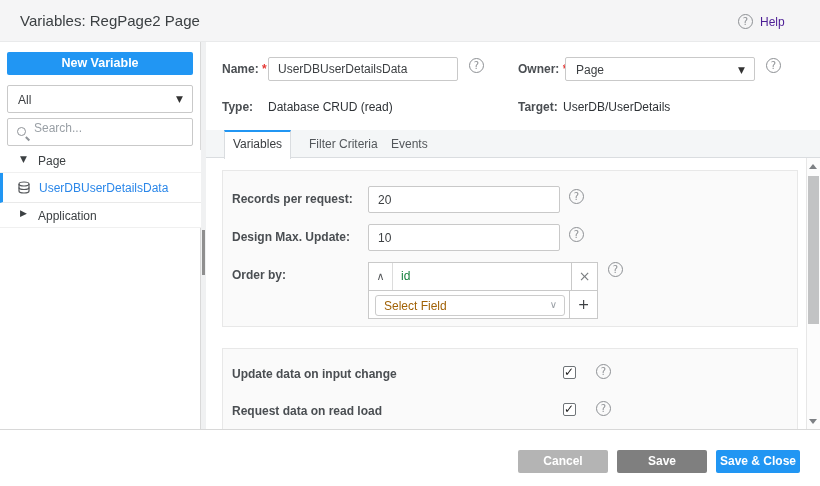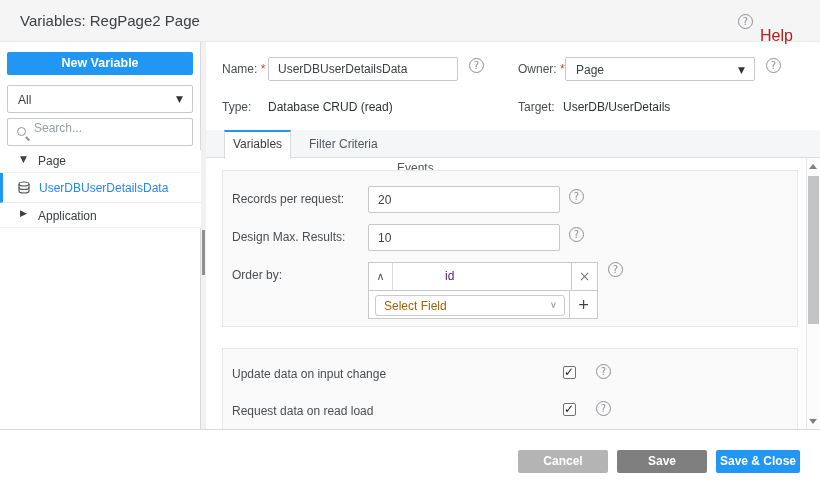--- a/index.html
+++ b/index.html
@@ -9,21 +9,21 @@
   html,body{background:#ffffff;}
   body{font-family:"Liberation Sans", sans-serif; font-size:12px; color:#3d4043;}
   .window{position:relative;width:820px;height:486px;background:#fff;overflow:hidden;padding-left:28px;}
   .abs{position:absolute;}
   .icon{font-family:"DejaVu Sans", sans-serif; font-style:normal;}
 
   
   .header{position:absolute;left:0;top:0;width:820px;height:42px;background:#f5f5f6;border-bottom:1px solid #e9eaeb;}
   .page-title{position:absolute;left:20px;top:12px;font-size:15px;color:#3c4043;}
   .help-icon{position:absolute;left:738px;top:14px;}
-  .help-label{position:absolute;left:760px;top:27px;font-size:16px;color:#b91c1c;}
+  .help-label{position:absolute;left:760px;top:15px;font-size:12px;color:#4c1d95;}
 
   .qicon{display:inline-block;width:15px;height:15px;border:1px solid #8d9094;border-radius:50%;
          color:#8d9094;font-size:10px;line-height:13px;text-align:center;background:transparent;}
   .qicon::after{content:"?";}
 
   
   .sidebar{position:absolute;left:0;top:42px;width:201px;height:387px;background:#fff;border-right:1px solid #d9d9d9;}
   .new-var-btn{position:absolute;left:7px;top:10px;width:186px;height:23px;background:var(--accent);
     color:#fff;font-weight:bold;font-size:12.5px;text-align:center;line-height:23px;border-radius:2px;cursor:pointer;}
   .all-select{position:absolute;left:7px;top:43px;width:186px;height:28px;border:1px solid #c9c9c9;border-radius:2px;background:#fff;}
@@ -45,47 +45,47 @@
   .tree-label{position:absolute;left:38px;top:4px;color:#3c4043;}
   .row-app .tree-label{top:6px;}
   .var-icon{position:absolute;left:14px;top:8px;}
   .var-label{position:absolute;left:36px;top:8px;color:var(--selblue);}
 
   .side-track{position:absolute;left:201px;top:42px;width:5px;height:387px;background:#f0f1f2;}
   .side-thumb{position:absolute;left:202px;top:230px;width:3px;height:45px;background:#8f8f8f;}
   .side-hscroll{position:absolute;left:0px;top:414px;width:200px;height:15px;background:#f4f4f5;}
 
   
-  .flabel{position:absolute;color:#4a4e52;}
+  .flabel{position:absolute;color:#4a4e52;font-weight:bold;}
   .req{color:var(--red);}
   .text-input{position:absolute;border:1px solid #c9c9c9;border-radius:2px;background:#fff;
     font-family:"Liberation Sans",sans-serif;font-size:12px;color:#3d4043;padding:0 9px;outline:none;}
   .select-box{position:absolute;border:1px solid #c9c9c9;border-radius:2px;background:#fff;cursor:pointer;}
   .select-box .val{position:absolute;left:10px;top:5px;color:#3d4043;}
   .fvalue{position:absolute;color:#2f3337;}
 
   
   .tabstrip{position:absolute;left:206px;top:130px;width:614px;height:28px;background:#f4f6f7;border-bottom:1px solid #dadde0;}
   .tab-active{position:absolute;left:18px;top:0;width:67px;height:29px;background:#fff;z-index:2;
     border-left:1px solid #dadde0;border-right:1px solid #dadde0;border-top:2px solid var(--accent);
     text-align:center;line-height:25px;color:#3a3d40;cursor:pointer;}
   .tab-plain{position:absolute;top:0;height:28px;line-height:28px;color:#53575b;cursor:pointer;}
   .tab-filter{left:103px;}
-  .tab-events{left:191px;margin-top:24px;}
+  .tab-events{left:185px;}
 
   
   .panel{position:absolute;background:#fafafa;border:1px solid #e8e8e8;}
   .panel1{left:222px;top:170px;width:576px;height:157px;}
   .panel2{left:222px;top:348px;width:576px;height:81px;border-bottom:none;}
 
   
   .orderby{position:absolute;left:368px;top:262px;width:230px;height:57px;border:1px solid #c9c9c9;background:#fff;}
   .ob-r1{position:absolute;left:0;top:0;width:228px;height:27px;}
   .ob-sort{position:absolute;left:0;top:0;width:24px;height:27px;border-right:1px solid #dcdcdc;text-align:center;line-height:27px;font-size:11px;color:#55585b;cursor:pointer;}
-  .ob-val{position:absolute;left:32px;top:6px;color:#4c1d95;margin-left:44px;}
+  .ob-val{position:absolute;left:32px;top:6px;color:#15803d;}
   .ob-del{position:absolute;right:0;top:0;width:26px;height:27px;border-left:1px solid #c9c9c9;text-align:center;line-height:26px;font-size:14px;color:#7a7d80;cursor:pointer;}
   .ob-r2{position:absolute;left:0;top:27px;width:202px;height:28px;border-top:1px solid #c9c9c9;}
   .ob-select{position:absolute;left:6px;top:4px;width:190px;height:21px;border:1px solid #cccccc;border-radius:3px;background:#fff;cursor:pointer;}
   .ob-select .ph{position:absolute;left:8px;top:3px;color:#a16207;}
   .ob-chevron{position:absolute;right:7px;top:3px;font-size:10px;color:#9aa0a6;}
   .ob-add{position:absolute;right:0;top:27px;width:28px;height:28px;border-left:1px solid #c9c9c9;border-top:1px solid #c9c9c9;text-align:center;line-height:27px;font-size:14px;color:#3d4043;cursor:pointer;}
 
   
   .cb{position:absolute;width:13px;height:13px;border:1px solid #6f7478;border-radius:2px;background:#fff;cursor:pointer;}
   .cb.checked::after{content:"\2713";position:absolute;left:0px;top:-2px;font-size:12px;font-weight:bold;color:#222;font-family:"DejaVu Sans",sans-serif;}
@@ -179,21 +179,21 @@
     <div class="tab-plain tab-filter">Filter Criteria</div>
     <div class="tab-plain tab-events">Events</div>
   </div>
 
   <div class="panel panel1"></div>
 
   <div class="flabel abs" style="left:232px;top:192px;">Records per request:</div>
   <input class="text-input" style="left: 368px; top: 186px; width: 192px; height: 27px;" value="20">
   <span class="qicon abs icon" style="left:569px;top:189px;"></span>
 
-  <div class="flabel abs" style="left:232px;top:230px;">Design Max. Results:</div>
+  <div class="flabel abs" style="left:232px;top:230px;">Design Max. Update:</div>
   <input class="text-input" style="left: 368px; top: 224px; width: 192px; height: 27px;" value="10">
   <span class="qicon abs icon" style="left:569px;top:227px;"></span>
 
   <div class="flabel abs" style="left:232px;top:268px;">Order by:</div>
   <div class="orderby">
     <div class="ob-r1">
       <span class="ob-sort icon">∧</span>
       <span class="ob-val">id</span>
     </div>
     <span class="ob-del icon">×</span>

